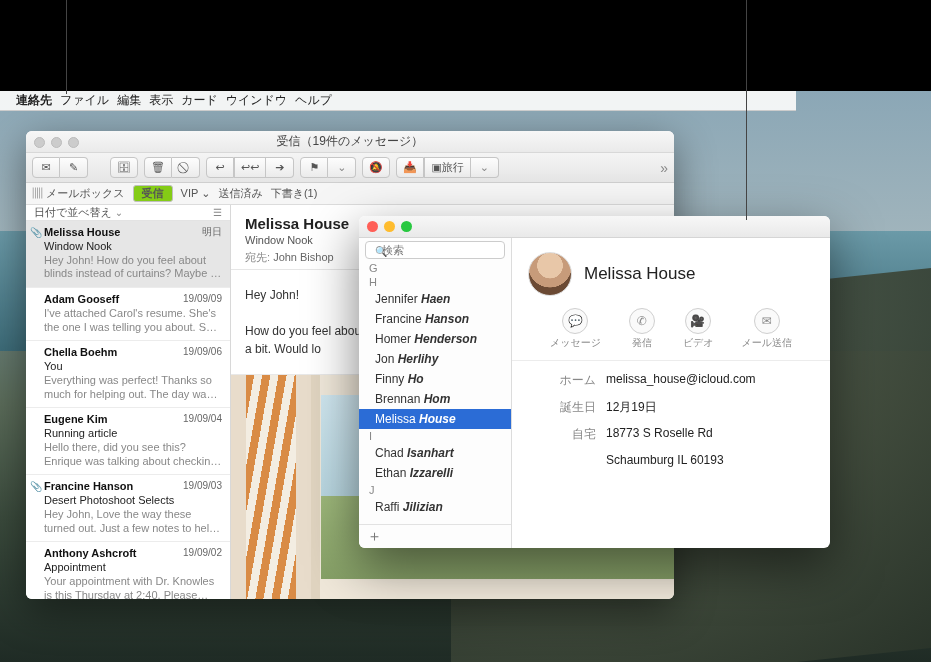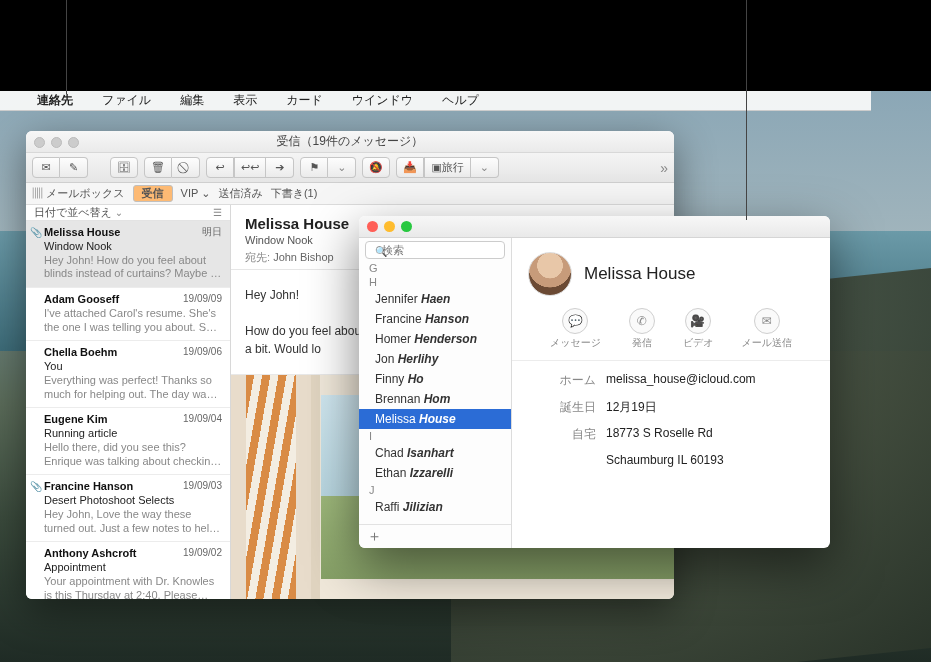--- a/index.html
+++ b/index.html
@@ -15,23 +15,23 @@
   overflow: hidden;
 }
 .sea { position:absolute; left:0; top:140px; width:100%; height:120px;
   background: linear-gradient(180deg,#6b9aa8,#3d6c79);}
 .rocks { position:absolute; right:-40px; top:200px; width:520px; height:380px;
   background: radial-gradient(ellipse at 30% 20%, rgba(90,100,80,.9), rgba(40,50,40,.95));
   border-top-left-radius: 50% 40%; transform: skewY(-6deg); }
 
 
 .menubar {
-  position: absolute; left: 0; top: 91px; width: 871px; height: 20px;
+  position: absolute; left: 0; top: 91px; width: 796px; height: 20px;
   background: rgba(248,248,248,0.95); display: flex; align-items: center;
-  font-size: 12px; color: #222; padding: 0 8px; gap: 29px; border-bottom:1px solid #ccc;
+  font-size: 12px; color: #222; padding: 0 8px; gap: 8px; border-bottom:1px solid #ccc;
   z-index: 30;
 }
 .menubar .apple { font-size: 13px; }
 .menubar .bold { font-weight: 700; }
 
 
 .mailwin {
   position: absolute; left: 26px; top: 131px; width: 648px; height: 468px;
   background: #fff; border-radius: 6px; box-shadow: 0 12px 40px rgba(0,0,0,.45);
   overflow: hidden; z-index: 20;
@@ -54,21 +54,21 @@
   justify-content:center; font-size:11px; color:#555; padding:0 6px; }
 .tb-group{display:flex;} .tb-group .tb-btn{border-radius:0;}
 .tb-group .tb-btn:first-child{border-radius:4px 0 0 4px;}
 .tb-group .tb-btn:last-child{border-radius:0 4px 4px 0; border-left:none;}
 .tb-sep{width:10px;}
 .tb-arrow{color:#888;}
 
 .mail-filter { position:absolute; top:52px; left:0; right:0; height:22px;
   background:#f6f6f6; border-bottom:1px solid #dcdcdc; display:flex; align-items:center;
   font-size:11px; color:#555; padding:0 6px; gap:8px;}
-.fav-sel{background:#fdba74;border:1px solid #bfbfbf;border-radius:3px;padding:0 8px;font-weight:600;}
+.fav-sel{background:#84cc16;border:1px solid #bfbfbf;border-radius:3px;padding:0 8px;font-weight:600;}
 
 .mail-body{ position:absolute; top:74px; left:0; right:0; bottom:0; display:flex;justify-content:space-between;}
 
 
 .msglist { width:205px; border-right:1px solid #d8d8d8; background:#fff;
   display:flex; flex-direction:column; font-size:11px; color:#333; overflow:hidden;}
 .msglist-head{height:22px;border-bottom:1px solid #e3e3e3;display:flex;
   align-items:center;justify-content:space-between;padding:0 8px;color:#555;}
 .msglist-head .chev{font-size:10px;color:#888;}
 .msg{padding:5px 8px 6px 18px;border-bottom:1px solid #ececec;position:relative;line-height:1.25;}

